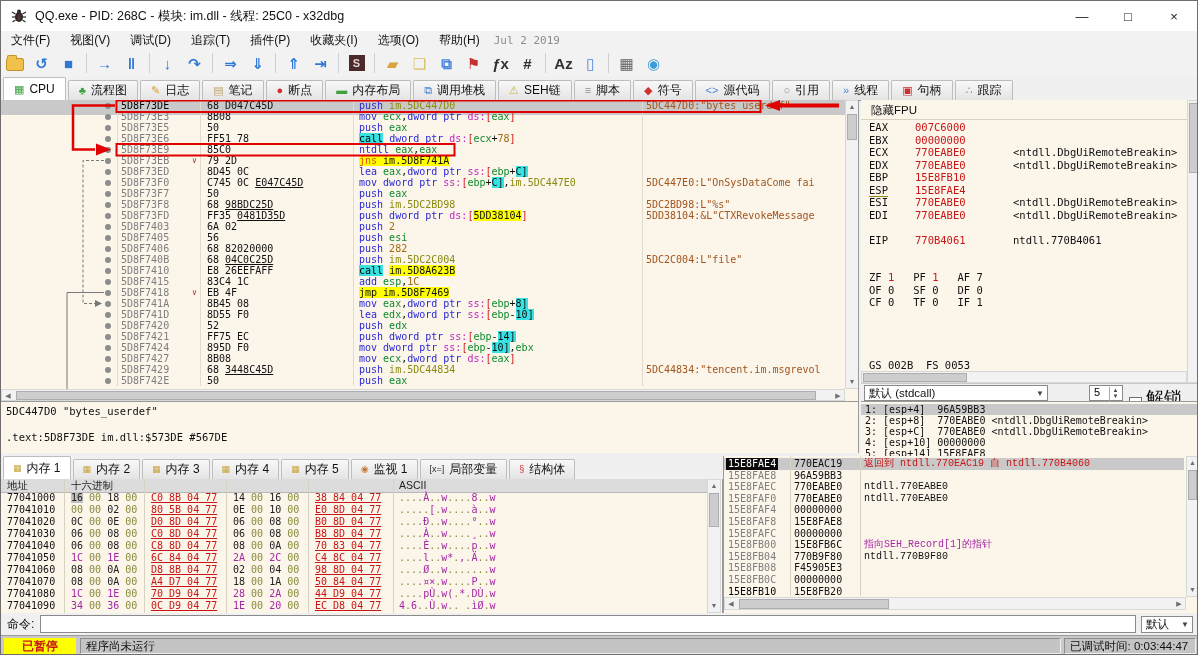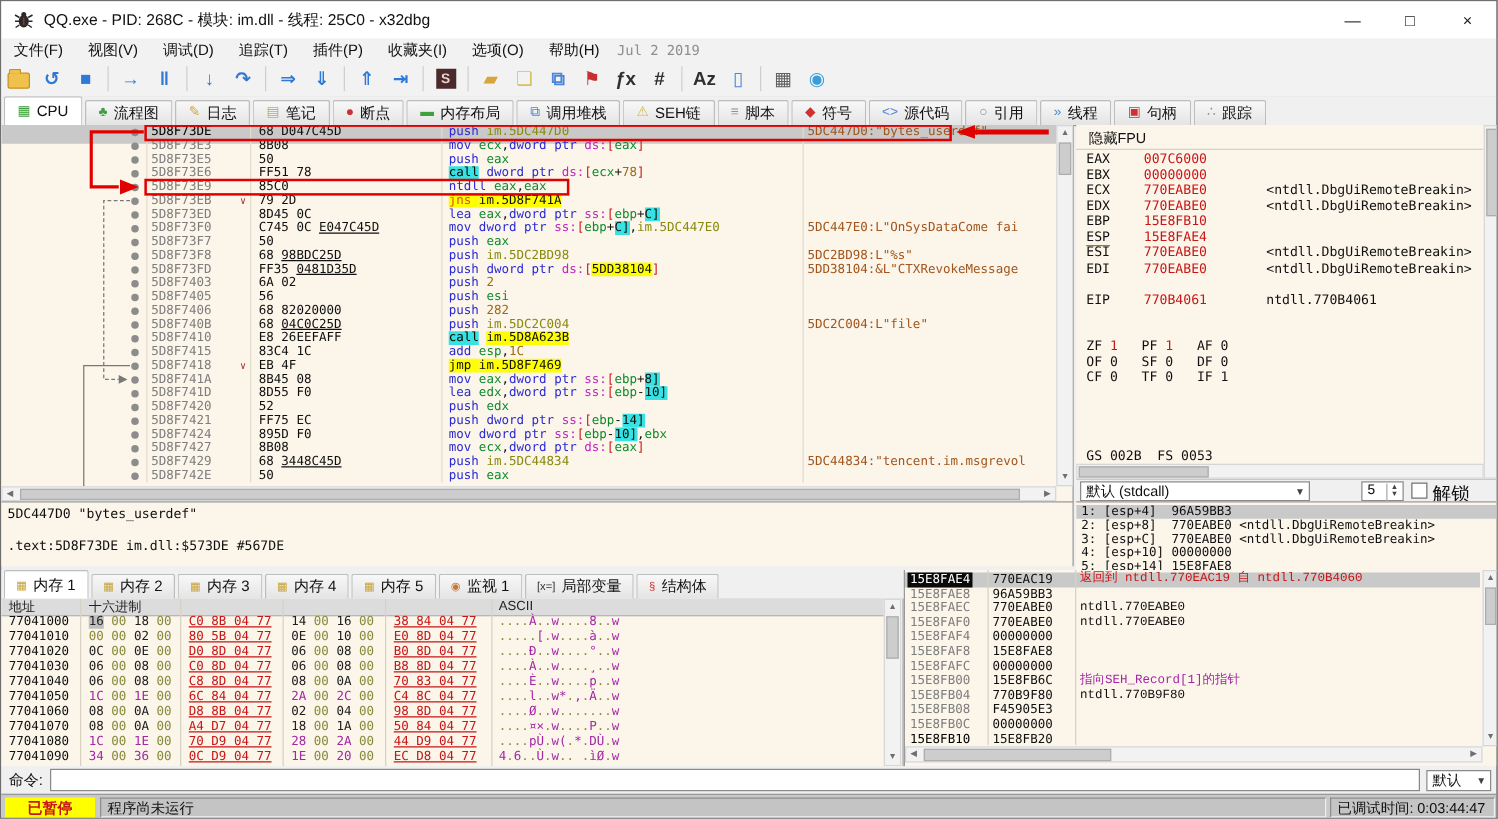--- a/index.html
+++ b/index.html
@@ -79,21 +79,21 @@
   .sb-thumb{position:absolute;background:#CDCDCD;border:1px solid #ADADAD;box-sizing:border-box;}
   .sb-arr{position:absolute;font-size:7px;color:#6E6E6E;width:100%;text-align:center;line-height:12px;}
   .hsb-arr{position:absolute;font-size:7px;color:#6E6E6E;line-height:12px;width:12px;text-align:center;}
 
   
   #conv-row{position:absolute;left:860px;top:382px;width:338px;height:18px;background:#F0F0F0;border-top:1px solid #C9C9C9;}
   .combo{position:absolute;background:#FFF;border:1px solid #8A8A8A;font-size:11.5px;color:#111;display:flex;align-items:center;padding:0 4px;box-sizing:border-box;}
   .combo .arr{position:absolute;right:3px;font-size:8px;color:#444;}
   #conv-spin{position:absolute;left:228px;top:1px;width:34px;height:16px;background:#FFF;border:1px solid #8A8A8A;font-size:11px;box-sizing:border-box;padding-left:4px;}
   .spinbtns{position:absolute;right:1px;top:0;width:11px;height:14px;font-size:6px;color:#444;line-height:7px;text-align:center;border-left:1px solid #AAA;}
-  #conv-unlock{position:absolute;left:268px;top:2px;font-size:15px;color:#111;display:flex;align-items:flex-start;}
+  #conv-unlock{position:absolute;left:268px;top:2px;font-size:18px;color:#111;display:flex;align-items:flex-end;}
   .cbx{width:11px;height:11px;border:1px solid #707070;background:#FFF;margin-right:4px;}
 
   
   #args-pane{position:absolute;left:860px;top:400px;width:338px;height:55px;background:#FBF5EA;border-top:1px solid #9A9A9A;overflow:hidden;}
   .arow{position:absolute;left:0;width:338px;height:11px;line-height:11px;font-family:"DejaVu Sans Mono",monospace;font-size:10px;white-space:pre;padding-left:4px;color:#101010;}
   .arow.sel{background:#C9C9C9;}
 
   
   .dump-tab{height:19px;display:flex;align-items:center;padding:0 9px;font-size:12px;color:#111;border:1px solid #BDBDBD;border-bottom:none;background:linear-gradient(#F8F8F8,#E4E4E4);margin-left:2px;border-radius:2px 2px 0 0;}
   .dump-tab.active{height:22px;background:#FFFFFF;}
@@ -412,21 +412,21 @@
     <div id="reg-lines">
         <div class="rline" style="top: 0px;"><span class="rn">EAX</span><span class="rvv" style="left: 54px;">007C6000</span></div>
         <div class="rline" style="top: 12.5px;"><span class="rn">EBX</span><span class="rvv" style="left: 54px;">00000000</span></div>
         <div class="rline" style="top: 25px;"><span class="rn">ECX</span><span class="rvv" style="left: 54px;">770EABE0</span><span class="rx">&lt;ntdll.DbgUiRemoteBreakin&gt;</span></div>
         <div class="rline" style="top: 37.5px;"><span class="rn">EDX</span><span class="rvv" style="left: 54px;">770EABE0</span><span class="rx">&lt;ntdll.DbgUiRemoteBreakin&gt;</span></div>
         <div class="rline" style="top: 50px;"><span class="rn">EBP</span><span class="rvv" style="left: 54px;">15E8FB10</span></div>
         <div class="rline" style="top: 62.5px;"><span class="rn u">ESP</span><span class="rvv" style="left: 54px;">15E8FAE4</span></div>
         <div class="rline" style="top: 75px;"><span class="rn">ESI</span><span class="rvv" style="left: 54px;">770EABE0</span><span class="rx">&lt;ntdll.DbgUiRemoteBreakin&gt;</span></div>
         <div class="rline" style="top: 87.5px;"><span class="rn">EDI</span><span class="rvv" style="left: 54px;">770EABE0</span><span class="rx">&lt;ntdll.DbgUiRemoteBreakin&gt;</span></div>
         <div class="rline" style="top: 112.5px;"><span class="rn">EIP</span><span class="rvv" style="left: 54px;">770B4061</span><span class="rx">ntdll.770B4061</span></div>
-        <div class="rline" style="top: 150px;"><span class="rsegs"><span>ZF </span><span class="rv">1</span><span>   PF </span><span class="rv">1</span><span>   AF 0</span></span></div>
+        <div class="rline" style="top: 150px;"><span class="rsegs"><span>ZF </span><span class="rv">1</span><span>   PF </span><span class="rv">1</span><span>   AF 7</span></span></div>
         <div class="rline" style="top: 162.5px;"><span class="rsegs"><span>OF 0   SF 0   DF 0</span></span></div>
         <div class="rline" style="top: 175px;"><span class="rsegs"><span>CF 0   TF 0   IF 1</span></span></div>
         <div class="rline" style="top: 212.5px; margin-top: 37px;"><span class="rn">LastStatus</span><span class="rvv" style="left: 86px;">00000000 (STATUS_SUCCESS)</span></div>
         <div class="rline" style="top: 237.5px;"><span class="rsegs"><span>GS 002B  FS 0053</span></span></div>
       </div>
 
     <div class="sb" style="left:0;top:271px;width:326px;height:12px;">
       <div class="sb-thumb" style="left:1px;top:1px;width:104px;height:9px;"></div>
     </div>
 

